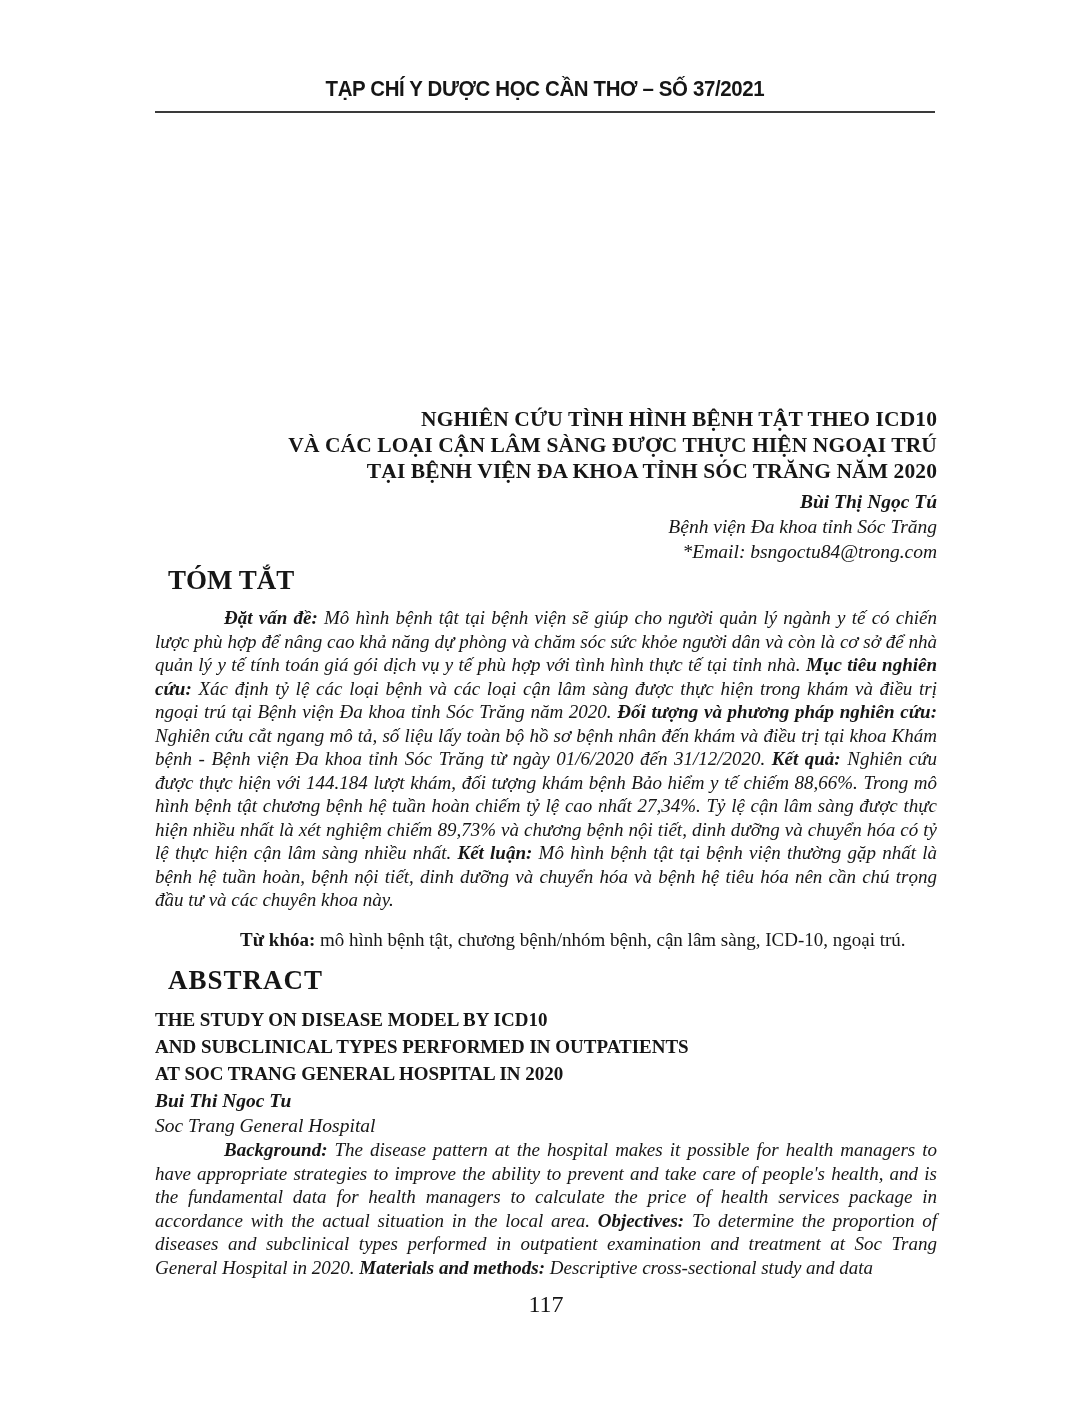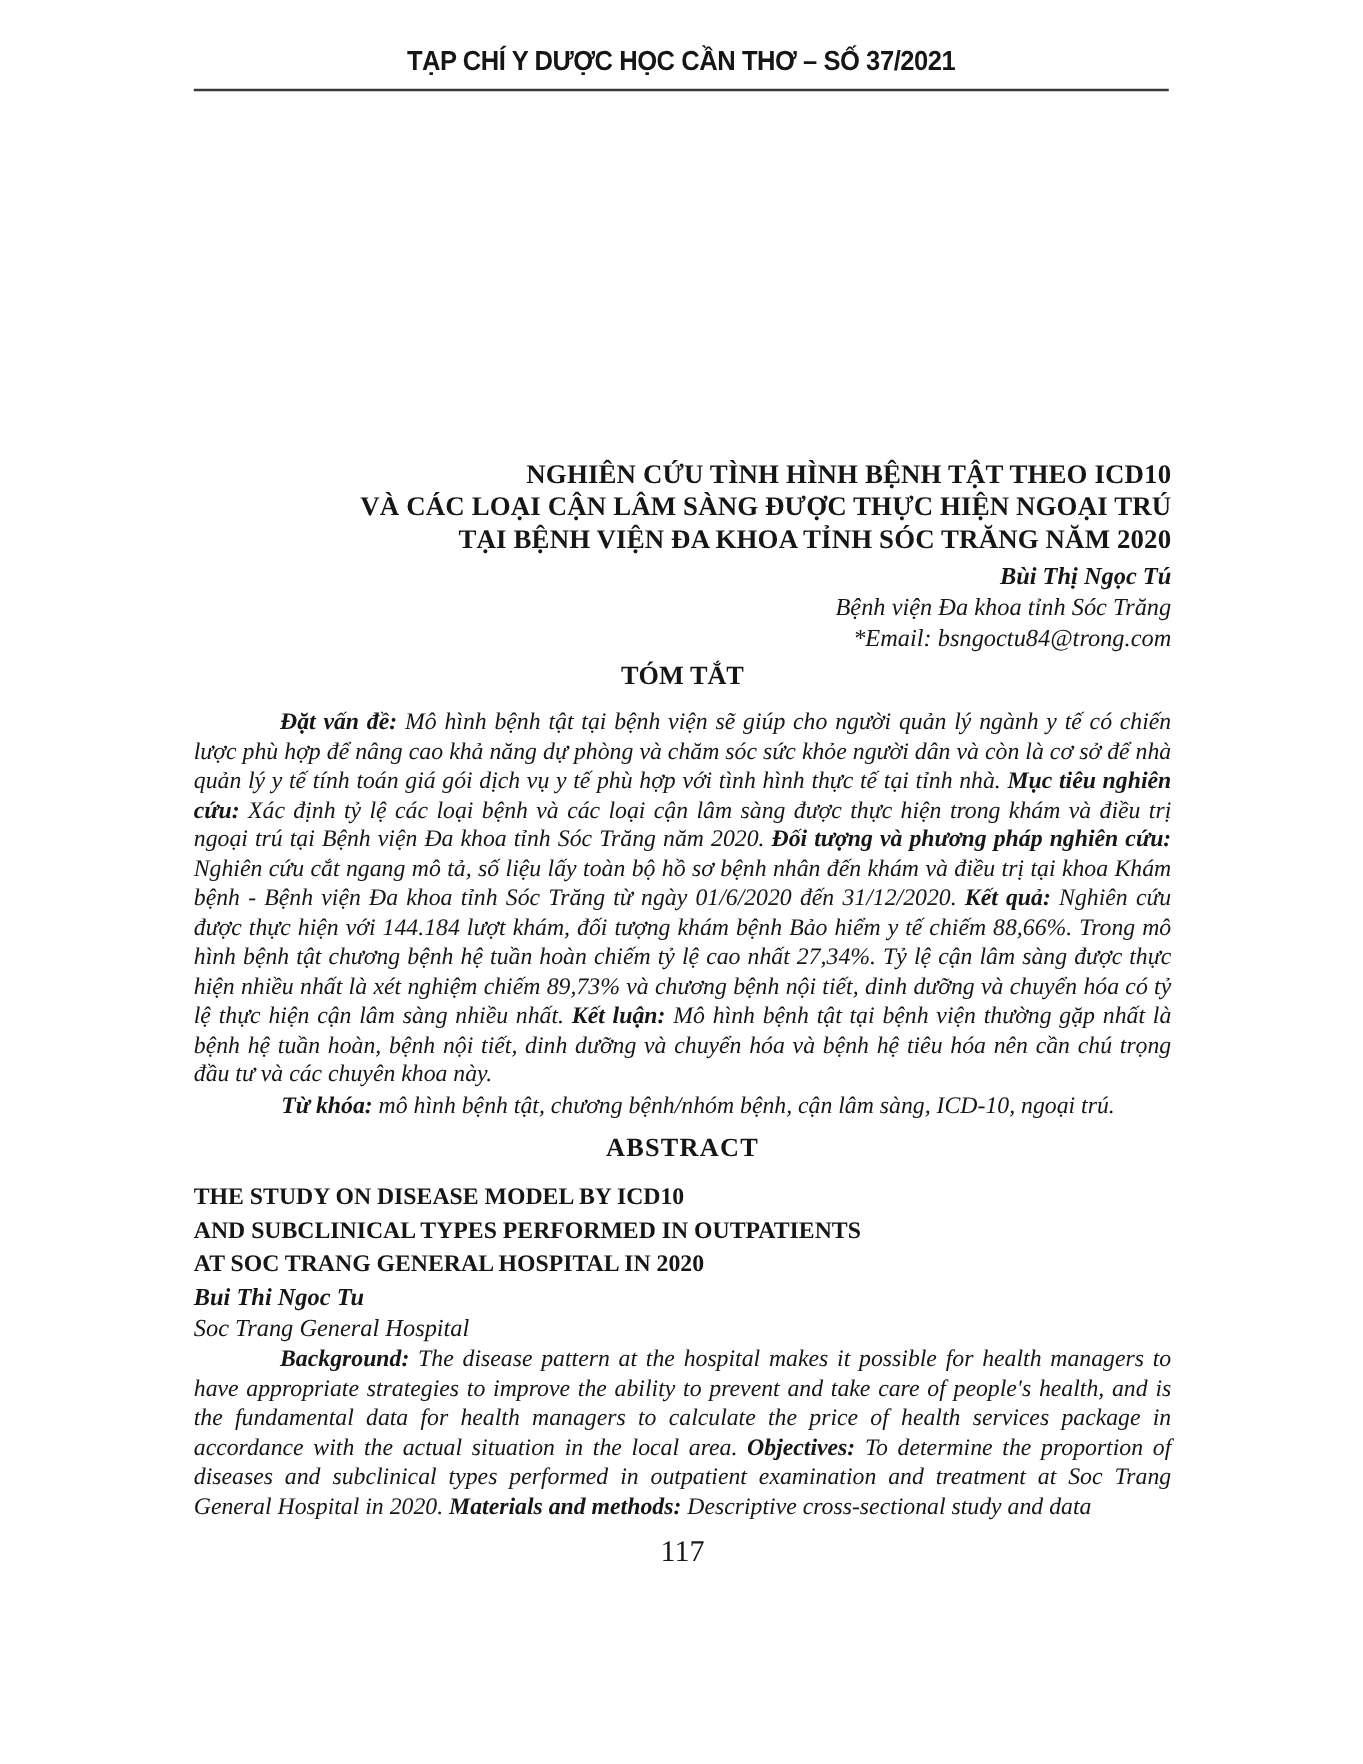--- a/index.html
+++ b/index.html
@@ -14,21 +14,21 @@
     background: #ffffff;
     color: #161616;
     font-family: "Liberation Serif", "DejaVu Serif", serif;
     overflow: hidden;
   }
   .content {
     margin: 0 153px 0 155px; 
   }
   
   .journal-header {
-    padding-top: 36px;
+    padding-top: 76px;
     text-align: center;
   }
   .journal-header .jh-text {
     display: inline-block;
     font-family: "Liberation Sans", "DejaVu Sans", sans-serif;
     font-weight: 700;
     font-size: 22px;
     letter-spacing: -0.4px;
     transform: scaleX(0.93);
     transform-origin: center;
@@ -56,42 +56,40 @@
     text-align: right;
     font-size: 19.5px;
     line-height: 25px;
     font-style: italic;
   }
   .author-name { font-weight: 700; }
   .author-line { display: block; }
   
   .section-heading {
     margin: 13px;
-    font-size: 21px;
+    font-size: 27px;
     font-weight: 700;
     line-height: 26px;
-    text-align: center;
   }
   .h-tomtat { margin-top: 3px; }
   .h-abstract { margin-top: 9px; letter-spacing: 1px; }
   
   .para {
     margin: 0;
     text-align: justify;
     font-style: italic;
     font-size: 19px;
     line-height: 23.5px;
     text-indent: 69px;
   }
   .para-vi { margin-top: 5px; }
   .seg-bold { font-weight: 700; }
   .keywords-line {
-    margin: 1px;
+    margin: 16px;
     text-align: left;
-    font-style: italic;
     font-size: 19px;
     line-height: 23.5px;
     text-indent: 69px;
   }
   
   .title-en {
     margin-top: 11px;
     text-align: left;
     font-weight: 700;
     font-size: 19px;

